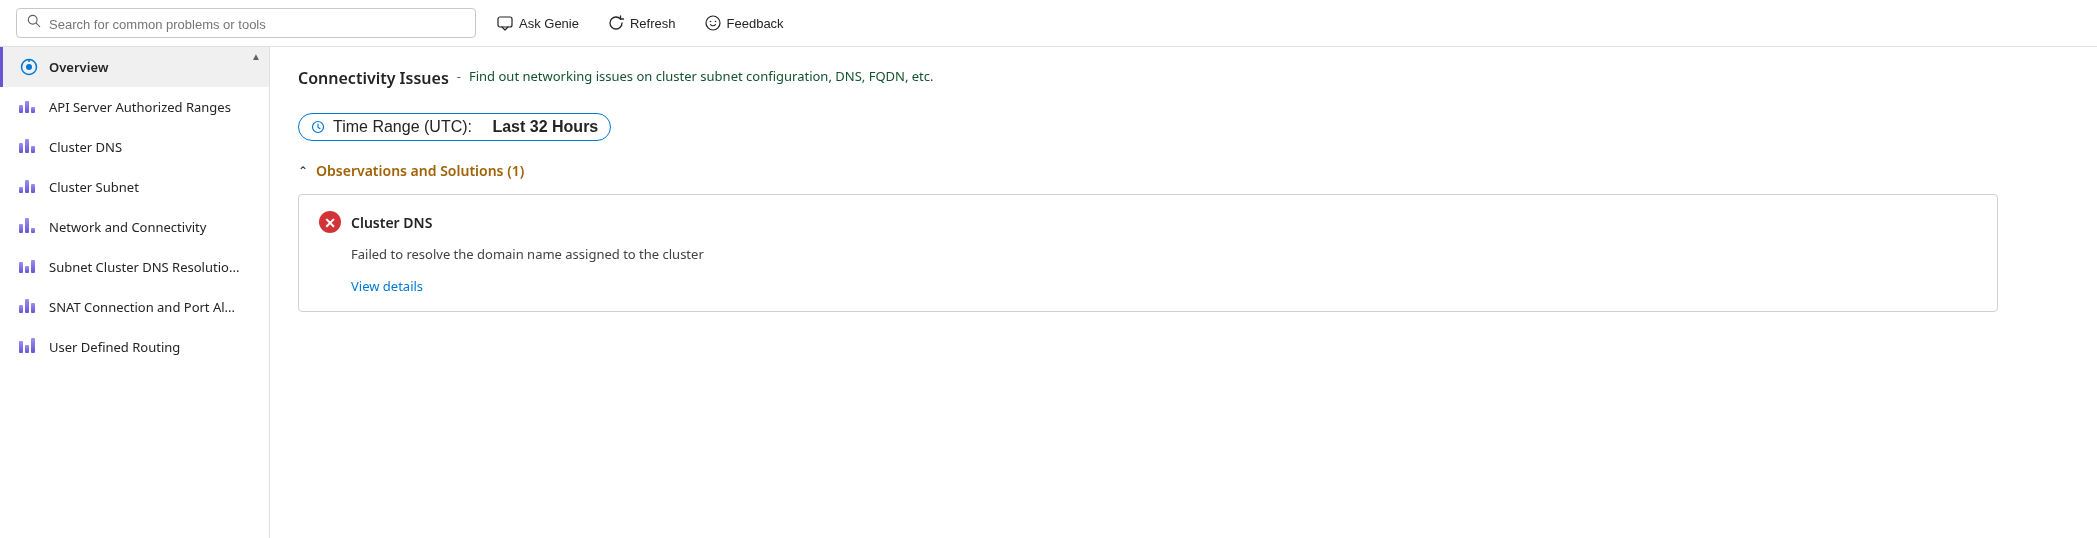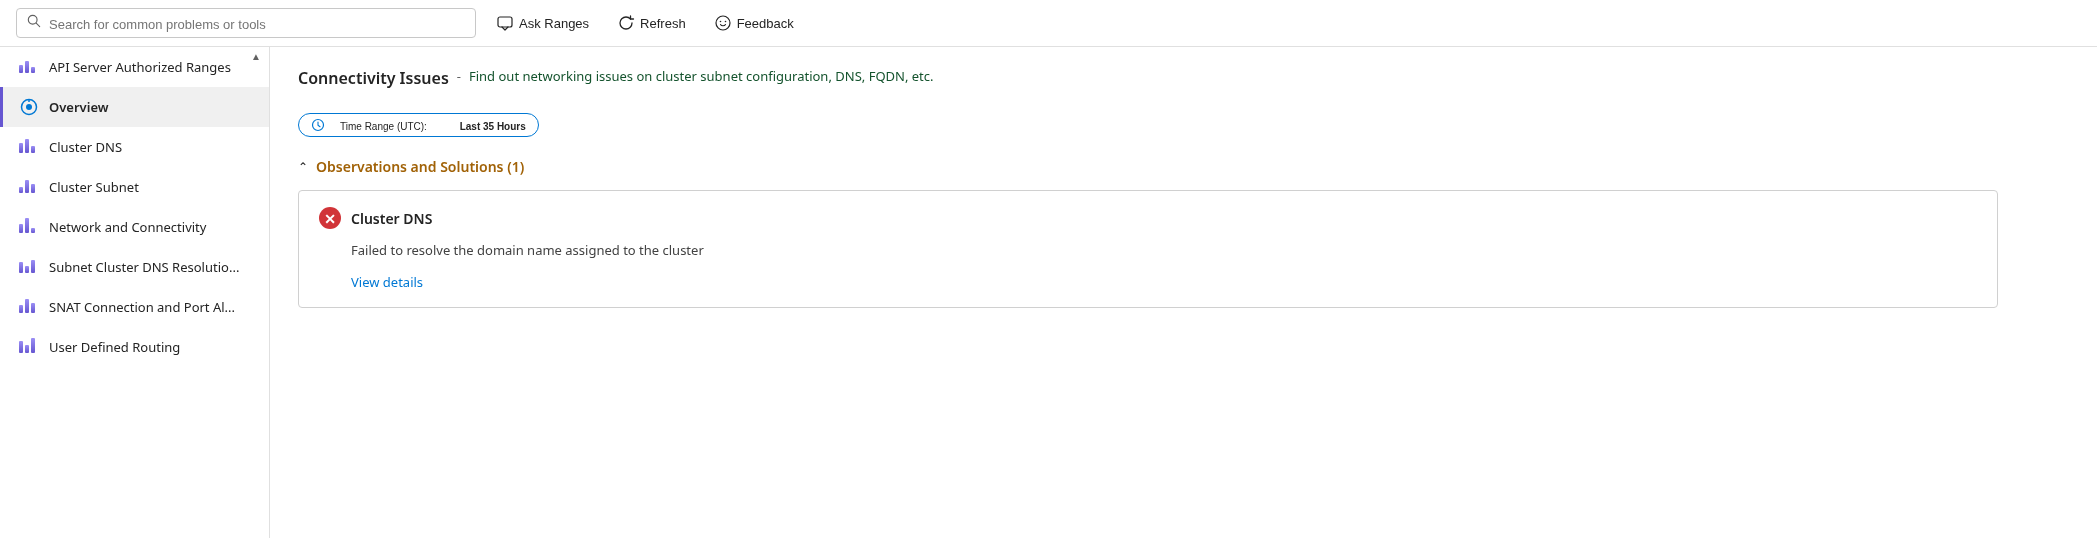--- a/index.html
+++ b/index.html
@@ -151,28 +151,28 @@
       font-size: 13px;
       color: #14532d;
     }
     .separator {
       color: #616161;
     }
 
     
     .time-range-btn {
       display: inline-flex;
-      align-items: flex-end;
-      gap: 15px;
+      align-items: center;
+      gap: 8px;
       border: 1.5px solid #0078d4;
       border-radius: 16px;
       padding: 4px 12px;
       background: #fff;
       cursor: pointer;
-      font-size: 10px;
+      font-size: 16px;
       color: #242424;
     }
     .time-label-bold { font-weight: 700; }
 
     
     .observations-header {
       display: flex;
       align-items: center;
       gap: 8px;
       margin: 20px 0 14px 0;
@@ -258,21 +258,21 @@
     <input type="text" placeholder="Search for common problems or tools" style="">
   </div>
 
   <button class="toolbar-btn">
     <span class="toolbar-icon">
       <svg viewBox="0 0 18 18" fill="none" xmlns="http://www.w3.org/2000/svg" width="18" height="18">
         <rect x="2" y="3" width="14" height="10" rx="2" stroke="#242424" stroke-width="1.2"></rect>
         <path d="M6 13l3 3 3-3" stroke="#242424" stroke-width="1.2" stroke-linecap="round" stroke-linejoin="round"></path>
       </svg>
     </span>
-    <span>Ask Ranges</span>
+    <span>Ask Genie</span>
   </button>
 
   <button class="toolbar-btn">
     <span class="toolbar-icon">
       <svg viewBox="0 0 18 18" fill="none" xmlns="http://www.w3.org/2000/svg" width="18" height="18">
         <path d="M15 9A6 6 0 1 1 9 3c1.8 0 3.4.8 4.5 2" stroke="#242424" stroke-width="1.3" stroke-linecap="round"></path>
         <polyline points="13.5,2 13.5,5 16.5,5" stroke="#242424" stroke-width="1.3" stroke-linecap="round" stroke-linejoin="round"></polyline>
       </svg>
     </span>
     <span>Refresh</span>
@@ -289,40 +289,40 @@
     </span>
     <span>Feedback</span>
   </button>
 </div>
 
 <div class="main-layout">
 
   <div class="sidebar">
     <button class="sidebar-scroll-btn">▲</button>
 
-    <div class="sidebar-item">
-      <span class="sidebar-icon">
-        <div class="bar-icon">
-          <div class="bar" style="width:4px;height:8px;"></div>
-          <div class="bar" style="width:4px;height:12px;"></div>
-          <div class="bar" style="width:4px;height:6px;"></div>
-        </div>
-      </span>
-      <span class="sidebar-label">API Server Authorized Ranges</span>
-    </div>
-
     <div class="sidebar-item active">
       <span class="sidebar-icon">
         <svg viewBox="0 0 20 20" fill="none" xmlns="http://www.w3.org/2000/svg" width="20" height="20">
           <circle cx="10" cy="10" r="7.5" stroke="#0078d4" stroke-width="1.5"></circle>
           <circle cx="10" cy="10" r="3" fill="#0078d4"></circle>
           <line x1="10" y1="2" x2="10" y2="5" stroke="#0078d4" stroke-width="1.5"></line>
         </svg>
       </span>
       <span class="sidebar-label">Overview</span>
+    </div>
+
+    <div class="sidebar-item">
+      <span class="sidebar-icon">
+        <div class="bar-icon">
+          <div class="bar" style="width:4px;height:8px;"></div>
+          <div class="bar" style="width:4px;height:12px;"></div>
+          <div class="bar" style="width:4px;height:6px;"></div>
+        </div>
+      </span>
+      <span class="sidebar-label">API Server Authorized Ranges</span>
     </div>
 
     <div class="sidebar-item">
       <span class="sidebar-icon">
         <div class="bar-icon">
           <div class="bar" style="width:4px;height:10px;"></div>
           <div class="bar" style="width:4px;height:14px;"></div>
           <div class="bar" style="width:4px;height:7px;"></div>
         </div>
       </span>
@@ -392,21 +392,21 @@
         <span class="separator">-</span>
         <span class="page-subtitle">Find out networking issues on cluster subnet configuration, DNS, FQDN, etc.</span>
       </div>
 
       <button class="time-range-btn">
         <svg class="clock-svg" viewBox="0 0 14 14" fill="none" xmlns="http://www.w3.org/2000/svg">
           <circle cx="7" cy="7" r="5.5" stroke="#0078d4" stroke-width="1.2"></circle>
           <path d="M7 4v3.2l2 1.5" stroke="#0078d4" stroke-width="1.1" stroke-linecap="round" stroke-linejoin="round"></path>
         </svg>
         <span>Time Range (UTC):</span>
-        &nbsp;<span class="time-label-bold">Last 35 Hours</span>
+        &nbsp;<span class="time-label-bold">Last 32 Hours</span>
       </button>
     </div>
 
     <div class="observations-header">
       <span class="chevron-icon">⌃</span>
       <span class="observations-title">Observations and Solutions (1)</span>
     </div>
 
     <div class="observation-card">
       <div class="observation-item-header">

